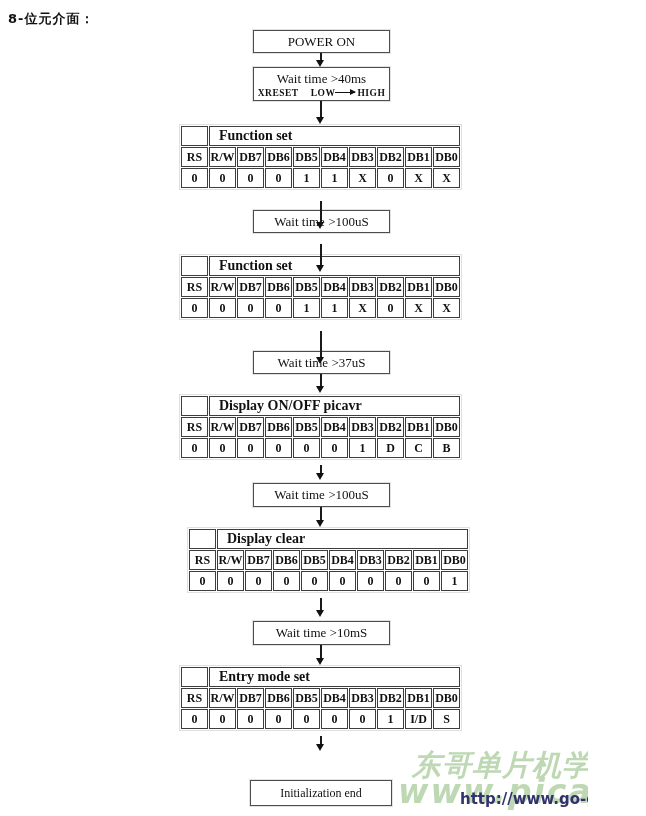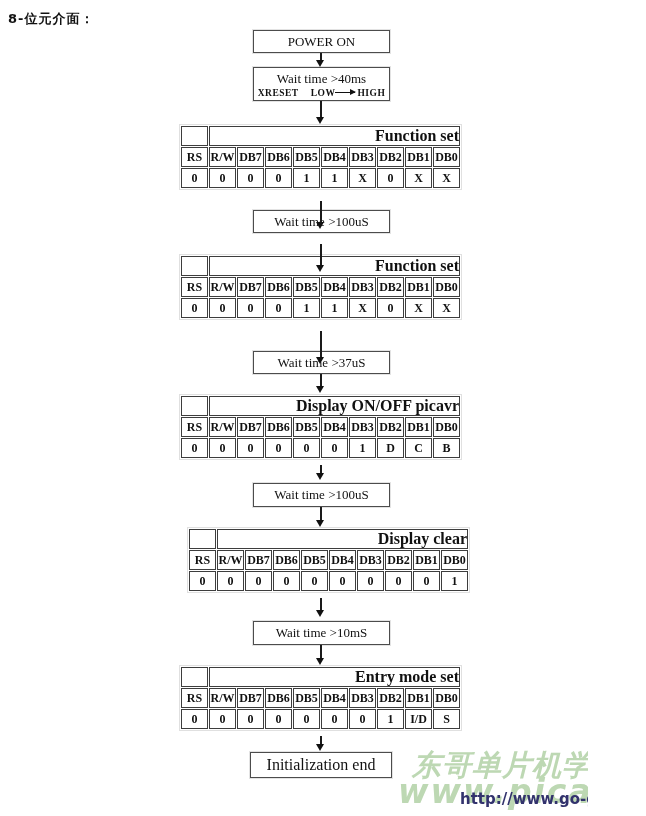--- a/index.html
+++ b/index.html
@@ -40,21 +40,21 @@
   
   table.cmd{
     position:absolute;width:281px;border-collapse:separate;border-spacing:1px;
     table-layout:fixed;background:#fff;z-index:1;box-shadow:0 0 0 1px #e0e0e0;
   }
   table.cmd td{
     box-sizing:border-box;border:1px solid #3d3d3d;text-align:center;
     font-family:"Liberation Serif", serif;font-weight:bold;font-size:12px;color:#111;
     height:20px;padding:0;overflow:hidden;
   }
-  table.cmd td.ttl{text-align:right;padding-left:9px;font-size:16px;}
+  table.cmd td.ttl{text-align:left;padding-left:9px;font-size:14px;}
   
   .wm-cjk{
     position:absolute;top:746px;left:412px;z-index:8;white-space:nowrap;
     font-family:"DejaVu Sans", sans-serif;font-weight:bold;font-style:italic;
     font-size:29px;color:#bdd8b3;letter-spacing:1px;
   }
   .wm-picavr{
     position:absolute;top:772px;left:398px;z-index:8;white-space:nowrap;
     font-family:"DejaVu Sans", sans-serif;font-weight:bold;font-style:italic;
     font-size:33px;color:#bdd8b3;letter-spacing:2px;
@@ -371,21 +371,21 @@
           <td>S</td>
         </tr>
     </tbody>
   </table>
 
   <div class="arrow" style="top:736px;height:15px;">
     <span class="shaft"></span>
     <span class="head"></span>
   </div>
 
-  <div class="fbox" style="left:250px;top:752px;width:142px;height:26px;font-size:16px;">
+  <div class="fbox" style="left:250px;top:780px;width:142px;height:26px;font-size:12px;">
     <span>Initialization end</span>
   </div>
 
   <div class="wm-cjk">东哥单片机学习网</div>
   <div class="wm-picavr">www.picavr.com</div>
   <div class="wm-gddq">http://www.go-gddq.com</div>
 
 </div>
 
 </body></html>

